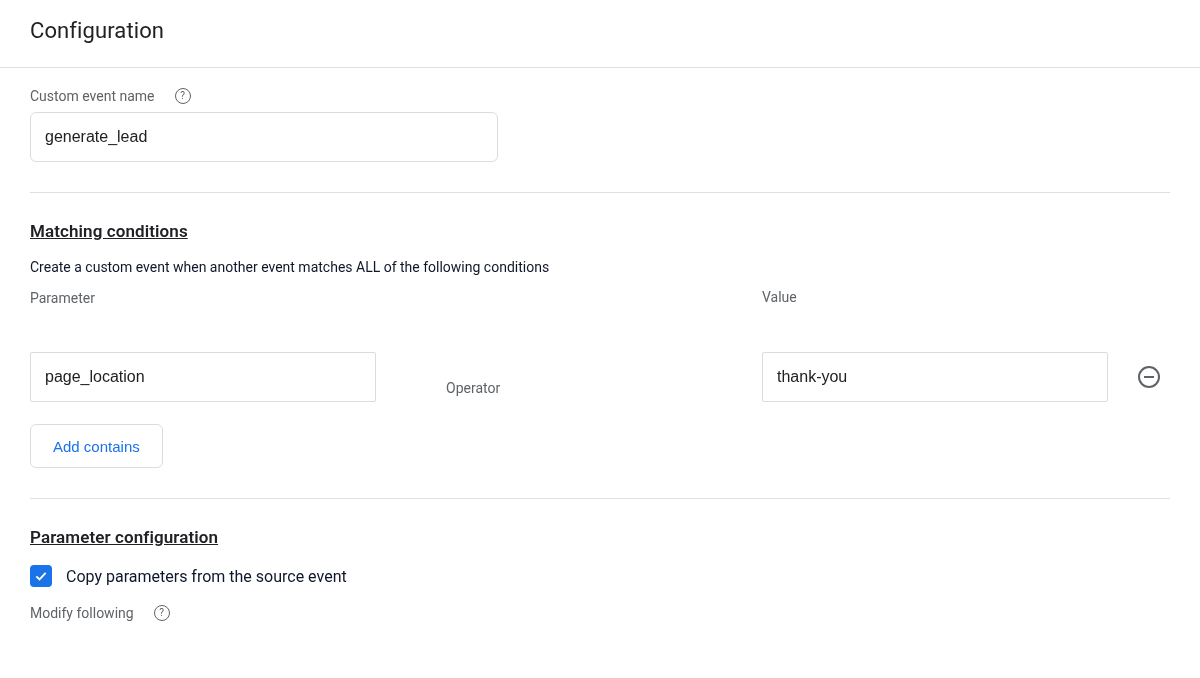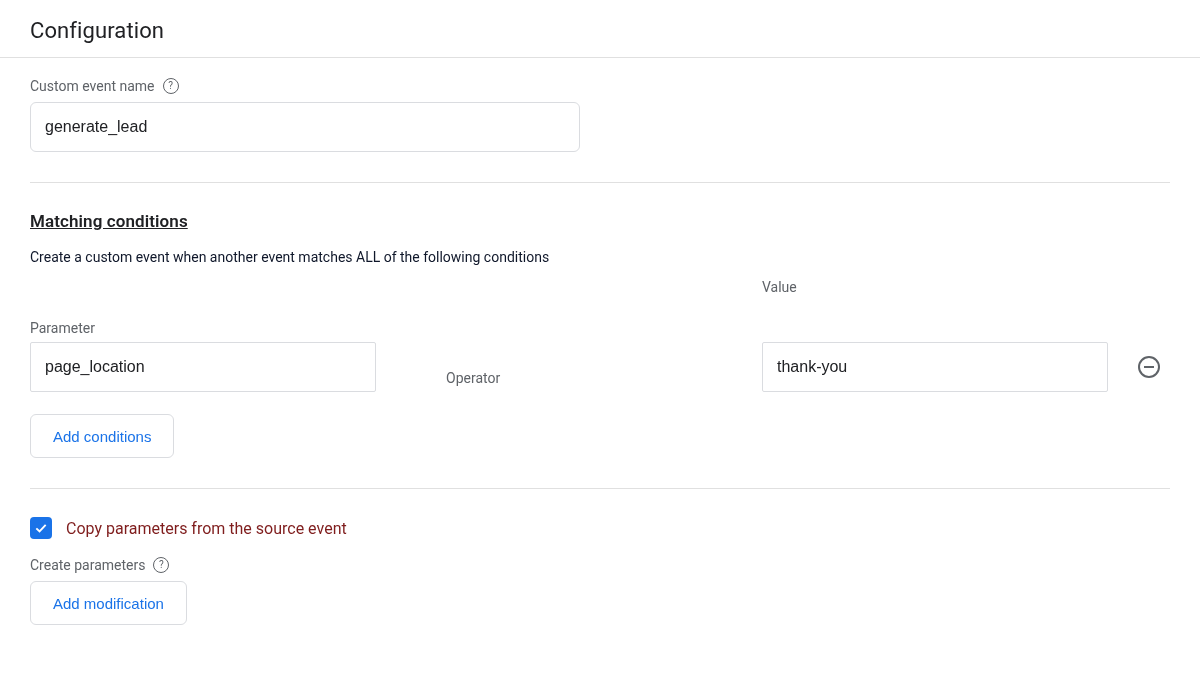--- a/index.html
+++ b/index.html
@@ -3,21 +3,21 @@
 <meta charset="utf-8">
 <style>
   * { box-sizing: border-box; }
   body {
     margin: 0;
     font-family: Roboto, "Helvetica Neue", Arial, sans-serif;
     background: #fff;
     color: #202124;
   }
   .header {
-    padding: 18px 30px 14px;
+    padding: 18px 30px 24px;
     border-bottom: 1px solid #e0e0e0;
   }
   .header h1 {
     font-size: 22px;
     font-weight: 400;
     margin: 0;
     letter-spacing: 0.1px;
   }
   .content {
     padding: 20px 30px 40px;
@@ -27,37 +27,37 @@
     border-bottom: 1px solid #e0e0e0;
     margin-bottom: 28px;
   }
   .section:last-child { border-bottom: none; margin-bottom: 0; padding-bottom: 0;}
   .field-label {
     font-size: 14px;
     color: #5f6368;
     margin-bottom: 8px;
     display: flex;
     align-items: center;
-    gap: 8px;
+    gap: 20px;
     text-align: center;
   }
   .help-icon {
     width: 16px;
     height: 16px;
     border: 1.3px solid #5f6368;
     border-radius: 50%;
     display: inline-flex;
     align-items: center;
     justify-content: center;
     font-size: 10px;
     color: #5f6368;
     line-height: 1;
   }
   .text-input {
-    width: 550px;
+    width: 468px;
     max-width: 100%;
     height: 50px;
     border: 1px solid #dadce0;
     border-radius: 6px;
     padding: 0 14px;
     font-size: 16px;
     color: #202124;
     background: #fff;
     outline: none;
   }
@@ -73,21 +73,21 @@
     color: #0f172a;
     margin: 0 0 14px 0;
   }
   .condition-row {
     display: flex;
     align-items: flex-end;
     gap: 22px;
     margin-bottom: 22px;
   }
   .col { display: flex; flex-direction: column; }
-  .col-param { width: 346px; }
+  .col-param { width: 346px; gap: 40px; }
   .col-op    { width: 342px; padding-left: 48px; }
   .col-val   { width: 346px; gap: 41px; }
   .col-label {
     font-size: 14px;
     color: #5f6368;
     margin-bottom: 6px;
   }
   .cell-input {
     height: 50px;
     width: 100%;
@@ -151,21 +151,21 @@
     border-radius: 4px;
     background: #1a73e8;
     display: flex;
     align-items: center;
     justify-content: center;
     cursor: pointer;
   }
   .checkbox svg { width: 14px; height: 14px; }
   .checkbox-label {
     font-size: 16px;
-    color: #7f1d1d;
+    color: #0f172a;
     text-align: right;
   }
 </style>
 </head>
 <body>
 
 <div class="header">
   <h1>Configuration</h1>
 </div>
 
@@ -193,35 +193,35 @@
       </div>
       <div class="col col-val">
         <div class="col-label">Value</div>
         <input class="cell-input" type="text" value="thank-you" style="">
       </div>
       <div class="remove-btn">
         <span class="dash"></span>
       </div>
     </div>
 
-    <button class="outline-btn">Add conditions</button>
+    <button class="outline-btn">Add contains</button>
   </div>
 
   <div class="section">
+    <h2 class="section-heading">Parameter configuration</h2>
 
     <div class="checkbox-row">
       <div class="checkbox">
         <svg viewBox="0 0 24 24">
           <path fill="none" stroke="#fff" stroke-width="3.2" d="M4 12.5 L9.5 18 L20 6.5"></path>
         </svg>
       </div>
       <span class="checkbox-label">Copy parameters from the source event</span>
     </div>
 
     <div class="field-label">
-      <span>Create parameters</span>
+      <span>Modify following</span>
       <span class="help-icon">?</span>
     </div>
 
-    <button class="outline-btn">Add modification</button>
   </div>
 
 </div>
 
 </body></html>

